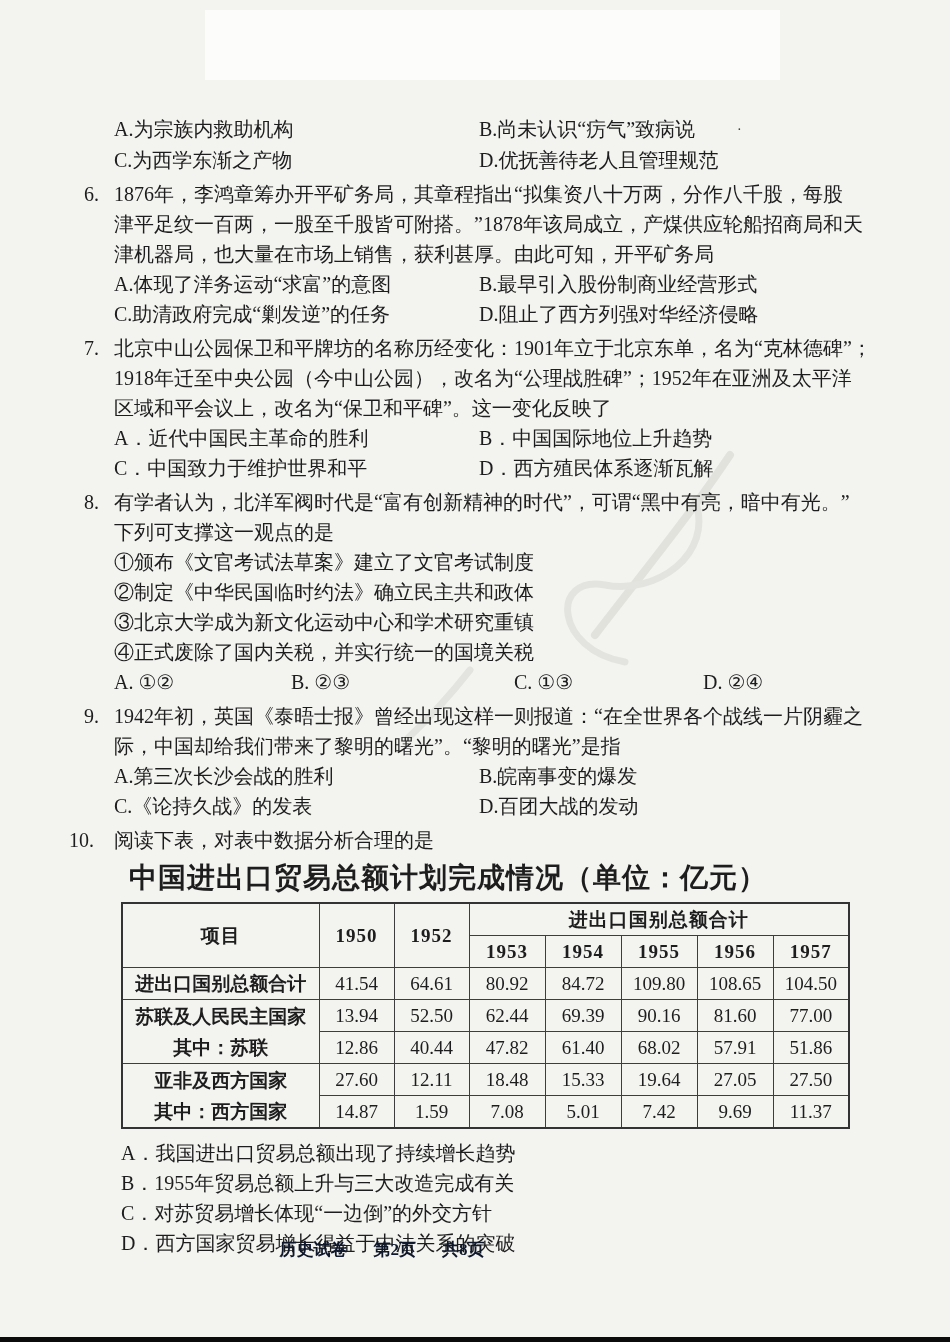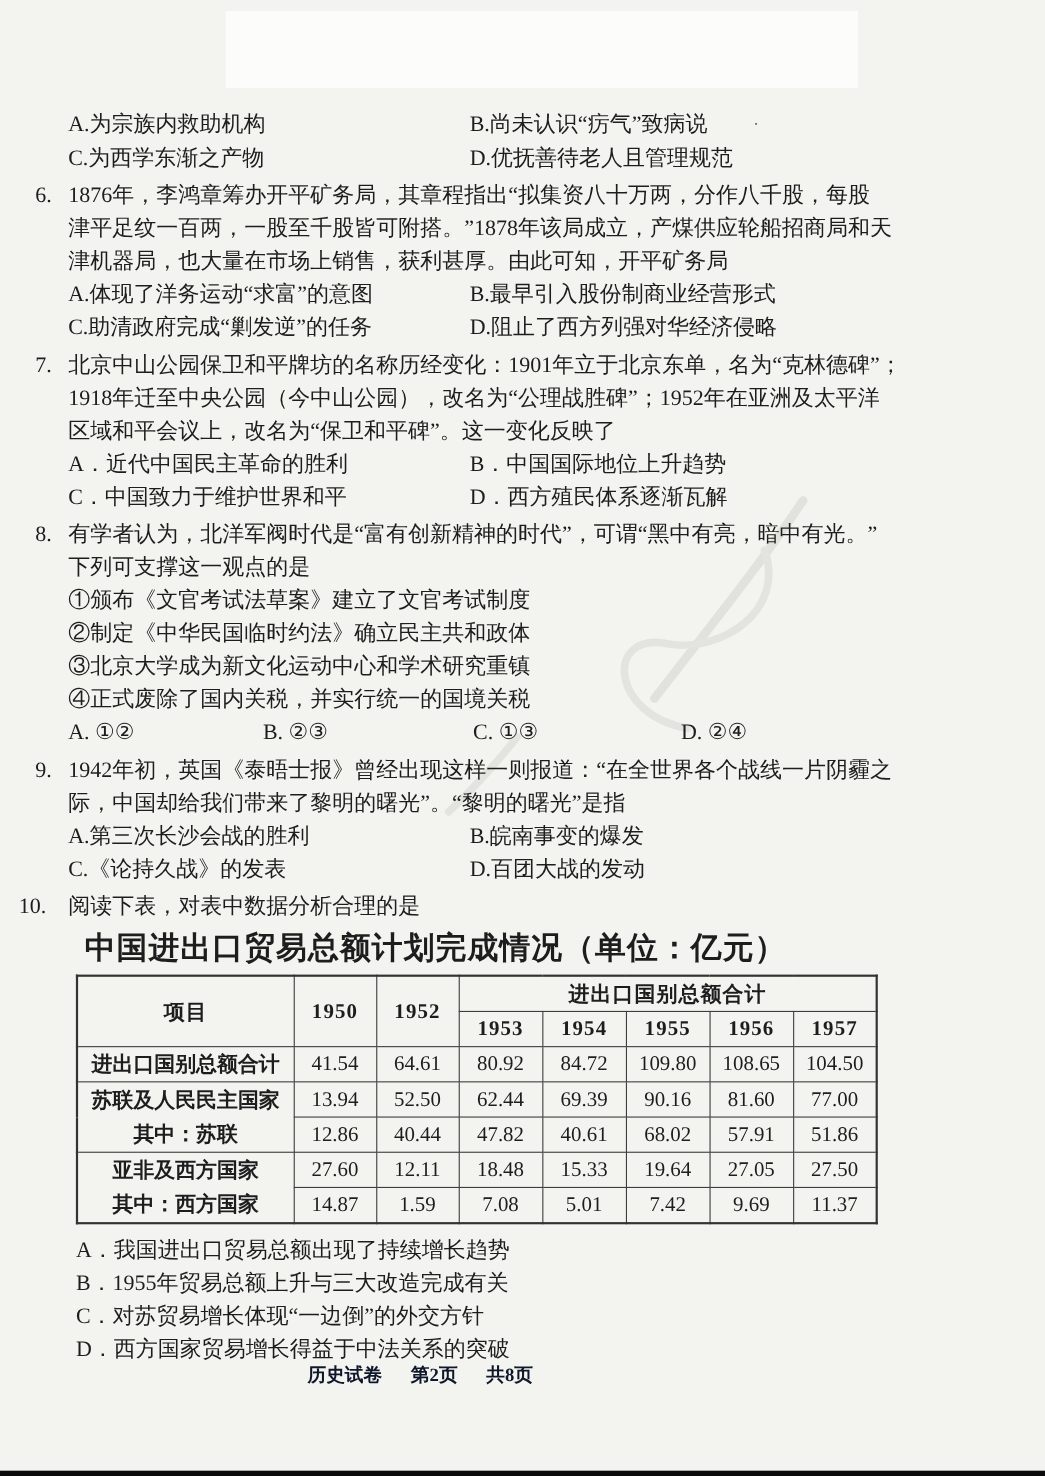--- a/index.html
+++ b/index.html
@@ -4,29 +4,29 @@
 <style>
   html,body { margin:0; padding:0; background:#e8e8e6; }
   .page {
     position:relative; width:950px; height:1342px; margin:0 auto;
     background:#f3f3f0; overflow:hidden;
     font-family:"Liberation Serif","DejaVu Serif",serif;
     color:#1d1d1d;
   }
   .white-patch { position:absolute; left:205px; top:10px; width:575px; height:70px; background:#fcfcfb; }
   .watermark { position:absolute; left:400px; top:430px; pointer-events:none; opacity:.65; }
-  .content { position:absolute; left:0; top:0; width:950px; box-sizing:border-box; padding:98px 55px 0 62px; }
+  .content { position:absolute; left:0; top:16px; width:950px; box-sizing:border-box; padding:98px 55px 0 114px; }
   .line { line-height:30px; min-height:30px; font-size:20px; white-space:nowrap; }
   .q { margin-bottom:4px; }
   .qnum  { display:inline-block; width:30px; margin-left:-30px; }
   .qnum10{ display:inline-block; width:45px; margin-left:-45px; }
   .optL { display:inline-block; width:365px; }
   .o8a { display:inline-block; width:177px; }
   .o8b { display:inline-block; width:191px; }
-  .o8c { display:inline-block; width:189px; }
+  .o8c { display:inline-block; width:189px;margin-left:32px; }
   .speck { margin-left:42px; color:#3a3a3a; font-size:14px; vertical-align:2px; }
   .table-title { width:727px; margin:3px 0 5px 15px; text-align:left; font-weight:bold; font-size:28px; letter-spacing:1px; }
   table.trade { border-collapse:collapse; table-layout:fixed; width:727px; margin-left:7px; border:2px solid #333; }
   .trade td { border:1px solid #3d3d3d; text-align:center; vertical-align:middle; height:31px; padding:0; font-size:19px; overflow:hidden; }
   .trade .hcell { font-weight:bold; letter-spacing:1px; }
   .trade .rlabel { font-weight:bold; }
   .trade td.dual { padding:0; }
   .dual-half { height:31px; line-height:31px; font-weight:bold; font-size:19px; }
   .q10opts { padding-left:7px; margin-top:9px; }
   .footer { position:absolute; top:1238px; left:0; width:764px; text-align:center; font-size:17px; font-weight:bold; color:#0f172a; }
@@ -154,21 +154,21 @@
         <td>62.44</td>
         <td>69.39</td>
         <td>90.16</td>
         <td>81.60</td>
         <td>77.00</td>
       </tr>
       <tr>
         <td>12.86</td>
         <td>40.44</td>
         <td>47.82</td>
-        <td>40.61</td>
+        <td>61.40</td>
         <td>68.02</td>
         <td>57.91</td>
         <td>51.86</td>
       </tr>
       <tr>
         <td rowspan="2" class="dual">
           <div class="dual-half">亚非及西方国家</div>
           <div class="dual-half">其中：西方国家</div>
         </td>
         <td>27.60</td>

